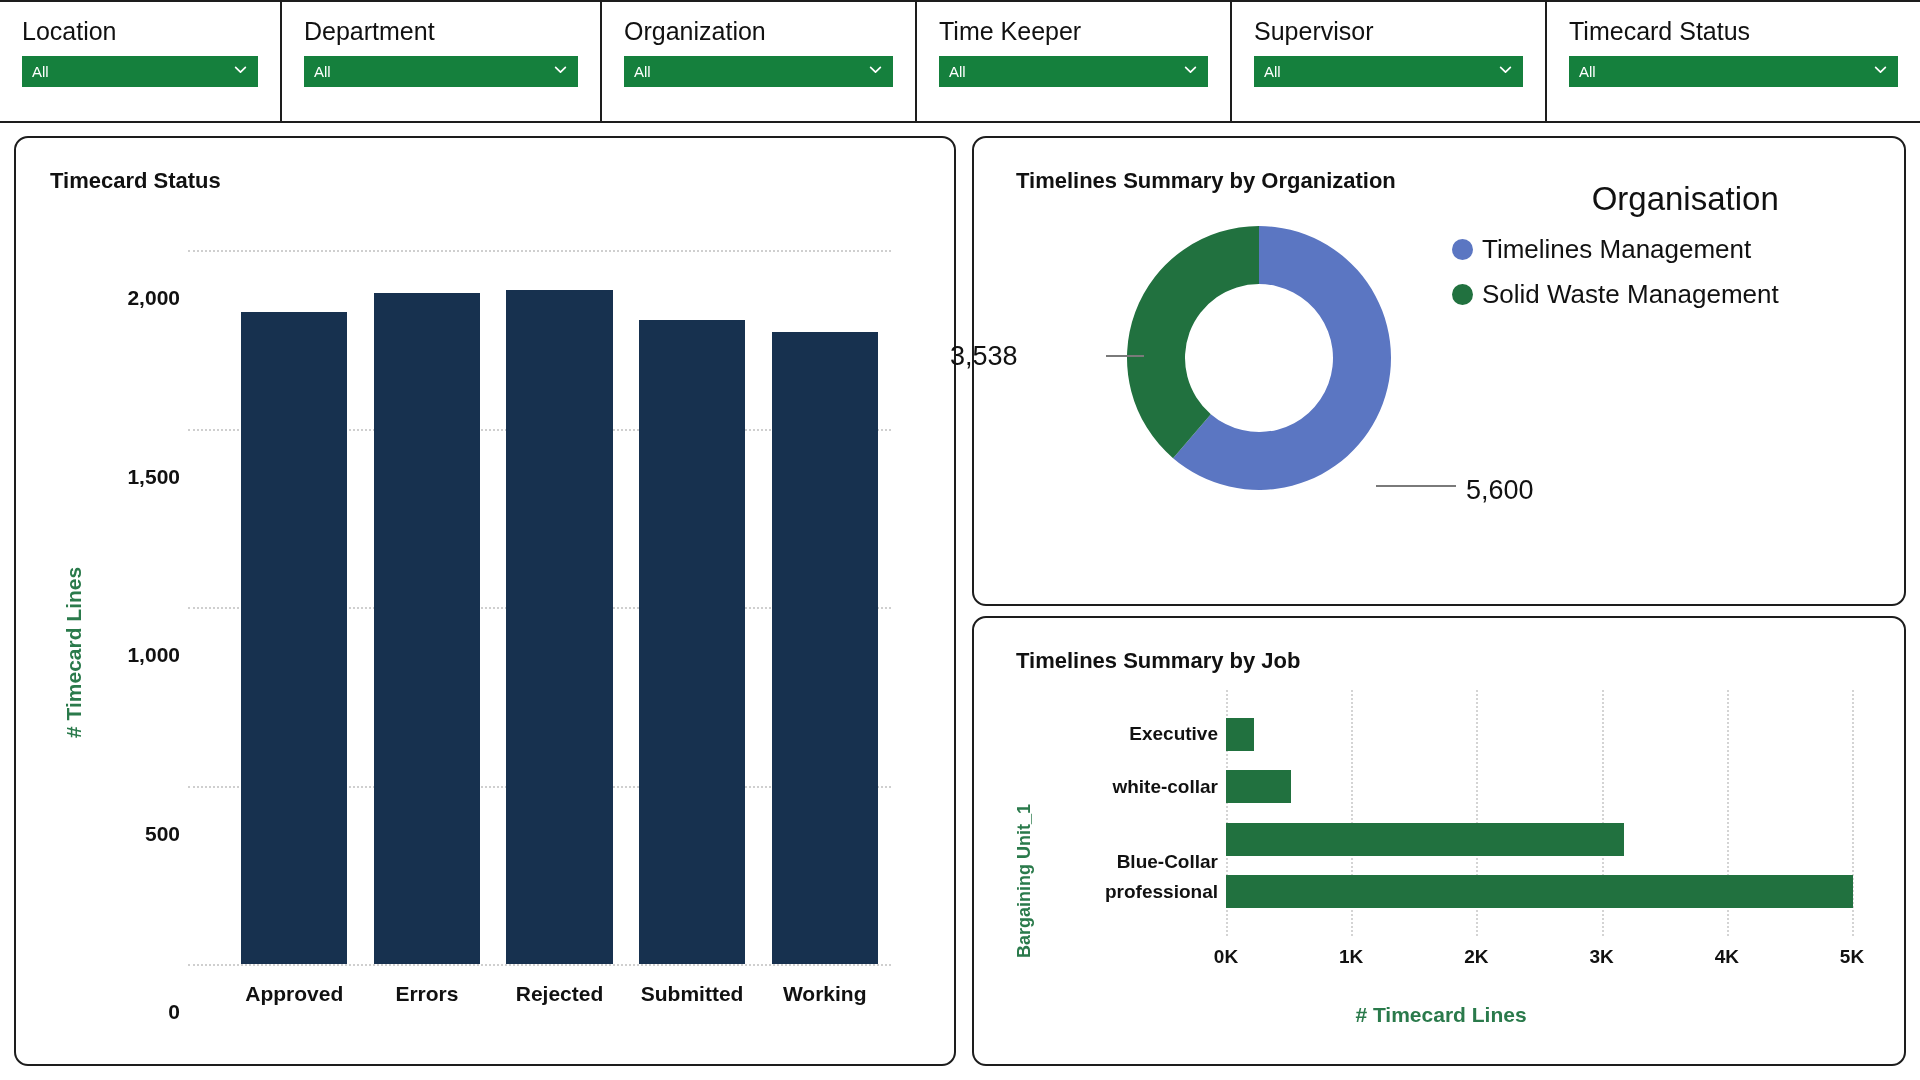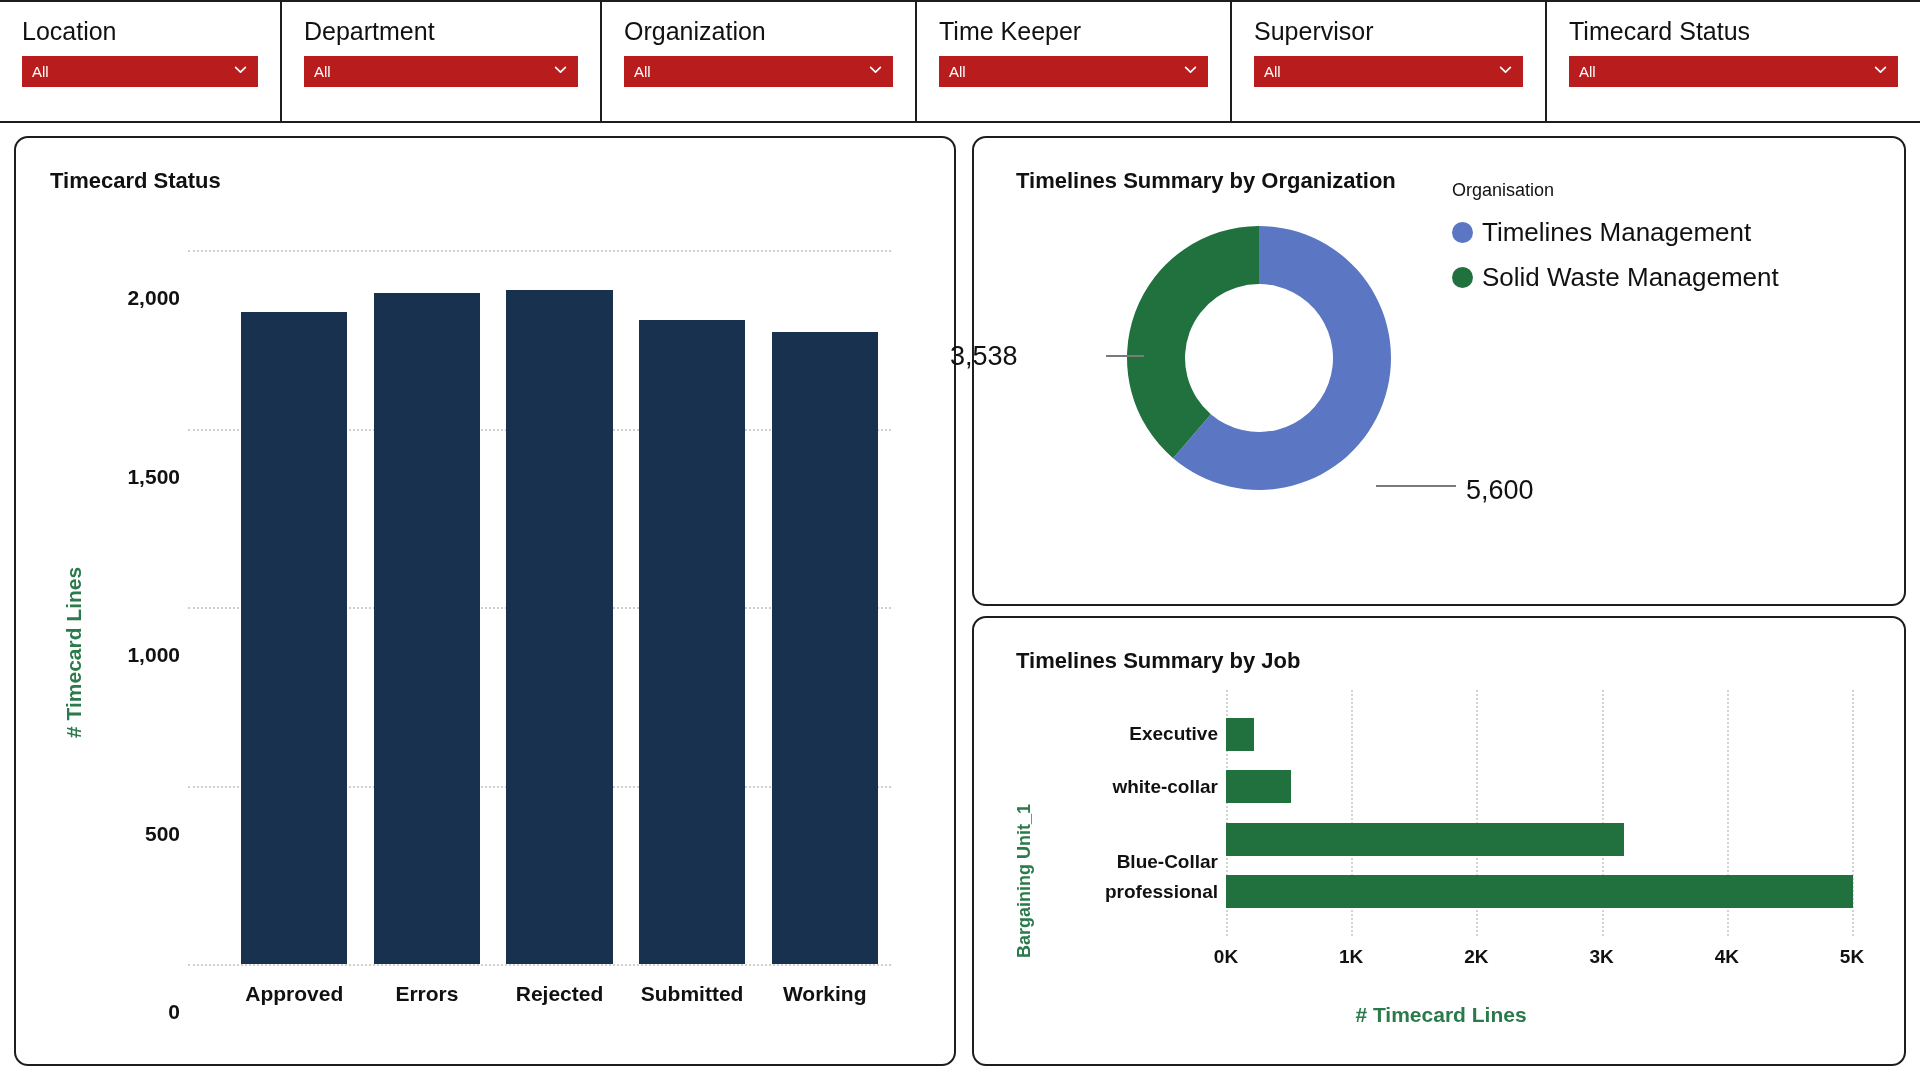--- a/index.html
+++ b/index.html
@@ -29,21 +29,21 @@
   .filter-cell .rule-bot{
     position:absolute; left:0; right:0; bottom:0; height:2px; background:#1d1d1d;
   }
   .filter-label{
     font-size:25px; color:#111111; font-weight:400; line-height:1.1;
     margin-bottom:10px; white-space:nowrap;
   }
   .filter-select{
     position:relative;
     height:31px;
-    background:#b91c1c;
+    background:#15803d;
     display:flex; align-items:center;
     padding:0 10px;
     box-sizing:border-box;
     cursor:pointer;
   }
   .filter-select .val{
     color:#ffffff; font-size:15px; line-height:1;
   }
   .filter-select .chev{
     position:absolute; right:11px; top:50%; transform:translateY(-60%);
@@ -105,21 +105,21 @@
   #donut-wrap svg{ display:block; }
   .donut-callout{
     position:absolute; font-size:27px; color:#111111; white-space:nowrap;
   }
   #donut-label-left{ left:-144px; top:148px; }
   #donut-label-right{ left:372px; top:282px; }
   .callout-line{ position:absolute; background:#7a7a7a; height:2px; }
 
   #donut-legend{ position:absolute; left:478px; top:42px; }
   #donut-legend .legend-title{
-    font-size:18px; color:#111111; margin-bottom:16px; white-space:nowrap;
+    font-size:33px; color:#111111; margin-bottom:16px; white-space:nowrap;text-align:right;
   }
   .legend-row{
     display:flex; align-items:center; gap:9px; margin-bottom:14px;
     white-space:nowrap;
   }
   .legend-dot{ width:21px;height:21px;border-radius:50%; flex:0 0 auto; }
   .legend-text{ font-size:26px; color:#111111; }
 
   
   #hbar-plot{ position:absolute; left:0; top:0; width:934px; height:450px; }

